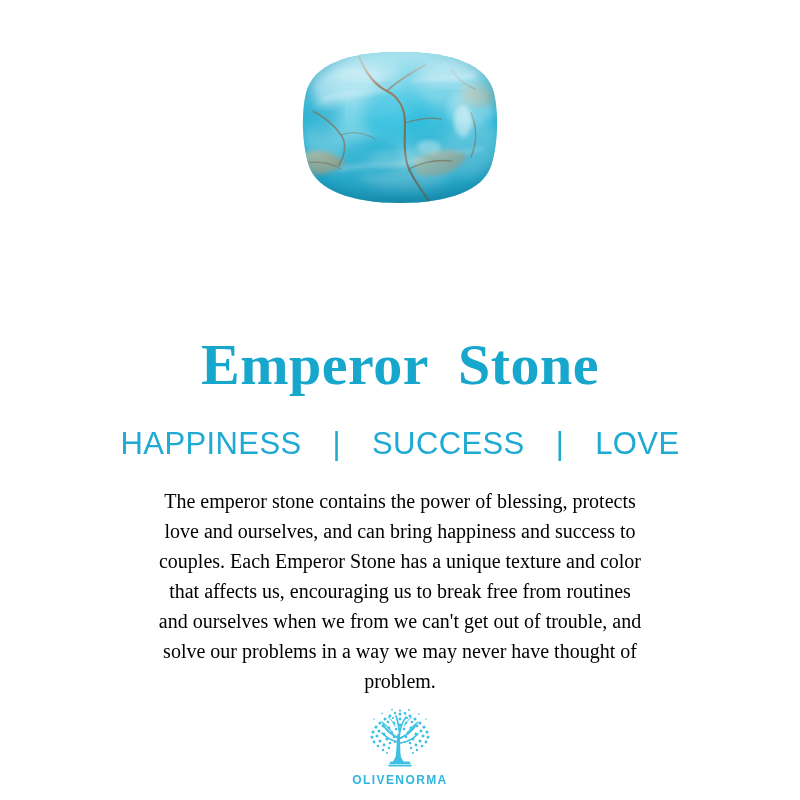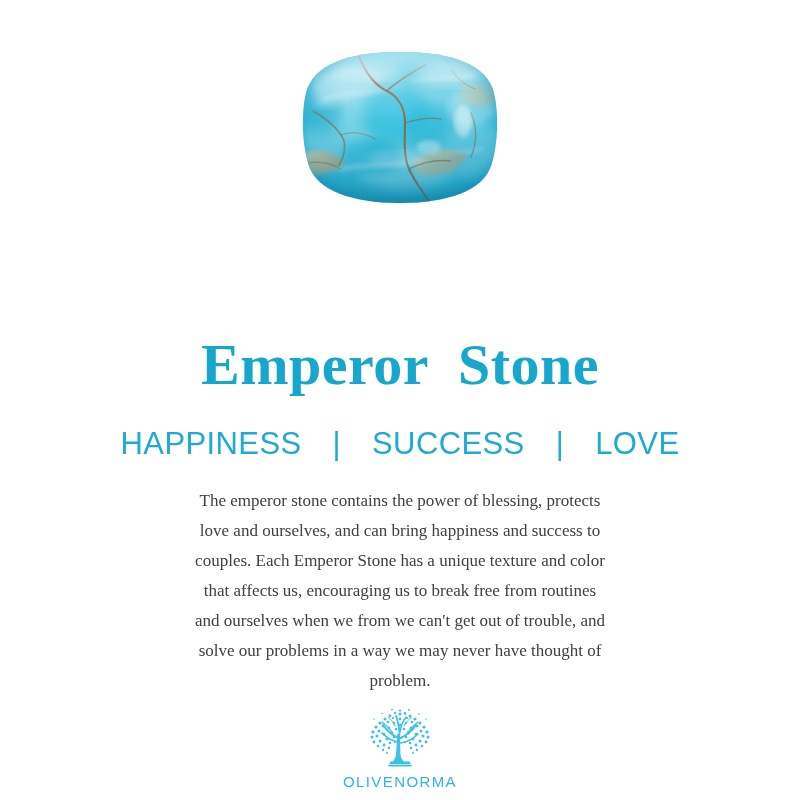--- a/index.html
+++ b/index.html
@@ -71,39 +71,39 @@
     padding: 0 13px;
     font-weight: 300;
   }
 
   
   .body-copy {
     margin-top: 27px;
     width: 740px;
     text-align: center;
     font-family: "Liberation Serif", serif;
-    font-size: 17px;
+    font-size: 20px;
     line-height: 30px;
-    color: #404040;
+    color: #000000;
   }
   .body-copy .ln { display: block; }
 
   
   .logo {
     margin-top: 12px;
     display: flex;
     flex-direction: column;
     align-items: center;
   }
   .logo-mark { display: block; width: 76px; height: 64px; }
   .logo-word {
     margin-top: 1px;
     font-family: "Liberation Sans", sans-serif;
-    font-weight: normal;
-    font-size: 15px;
+    font-weight: bold;
+    font-size: 12px;
     letter-spacing: 1.4px;
     color: #2fb6dd;
     text-align: center;
   }
 </style>
 </head>
 <body>
 
 <div class="page">
 

